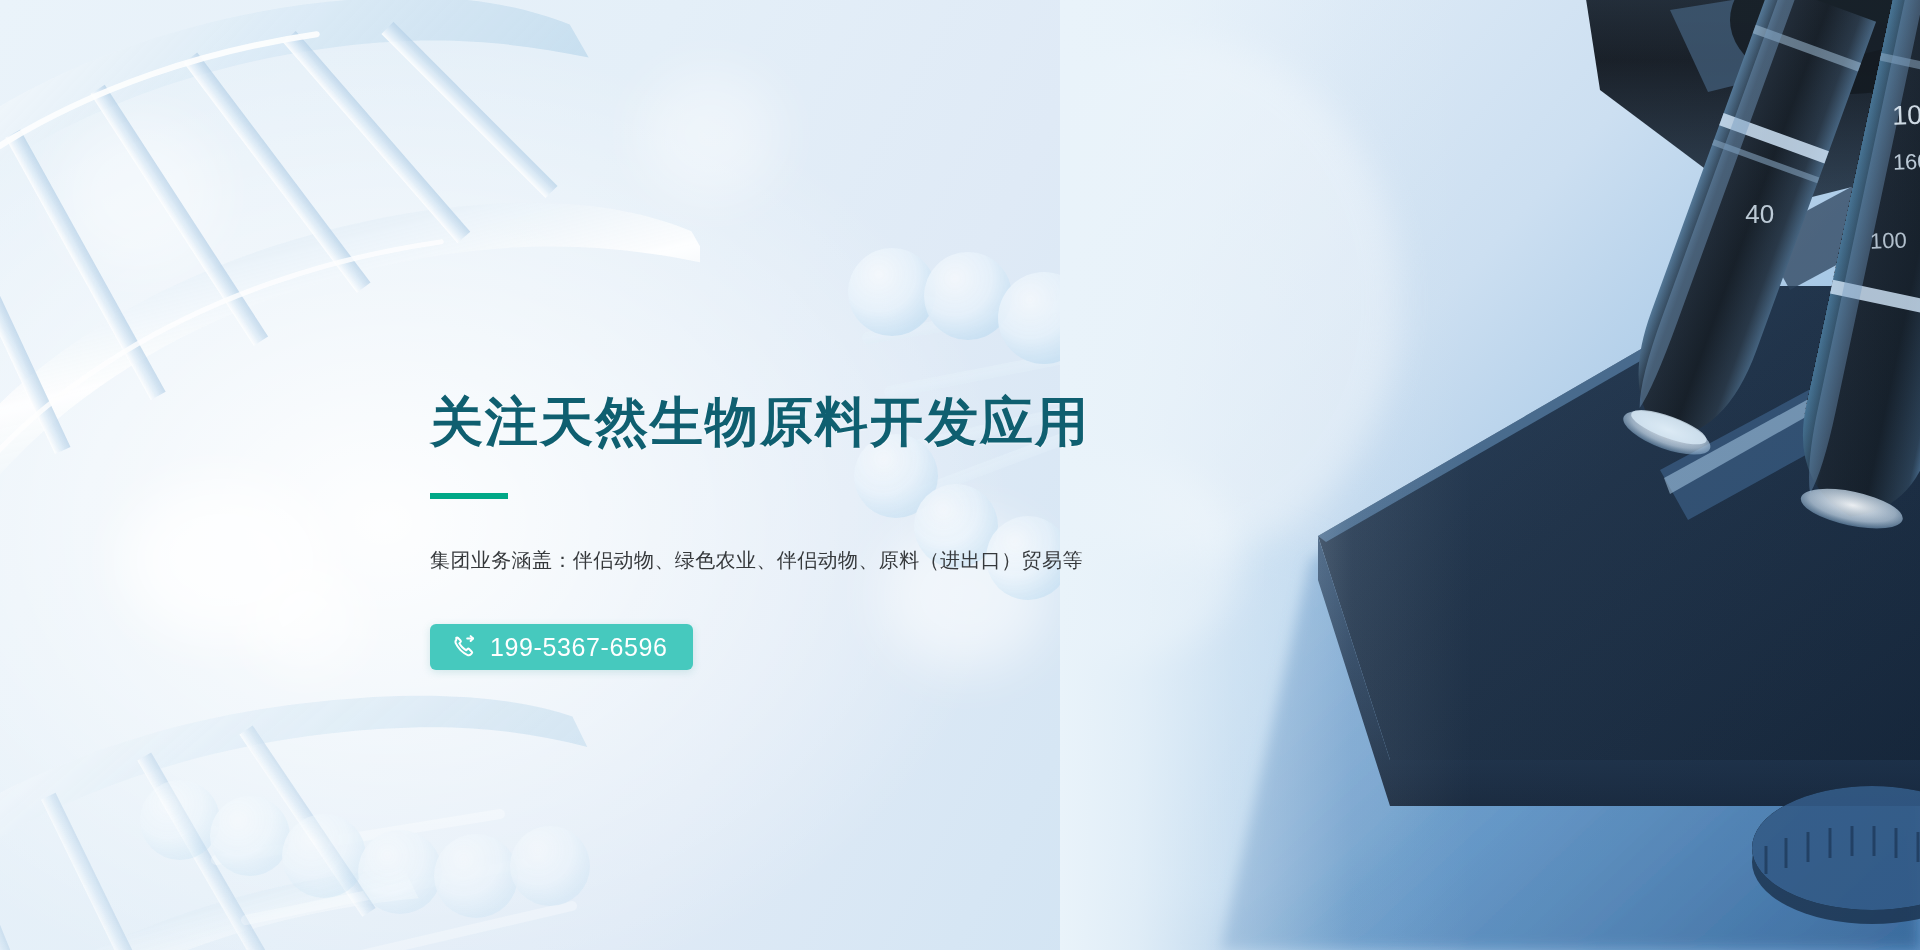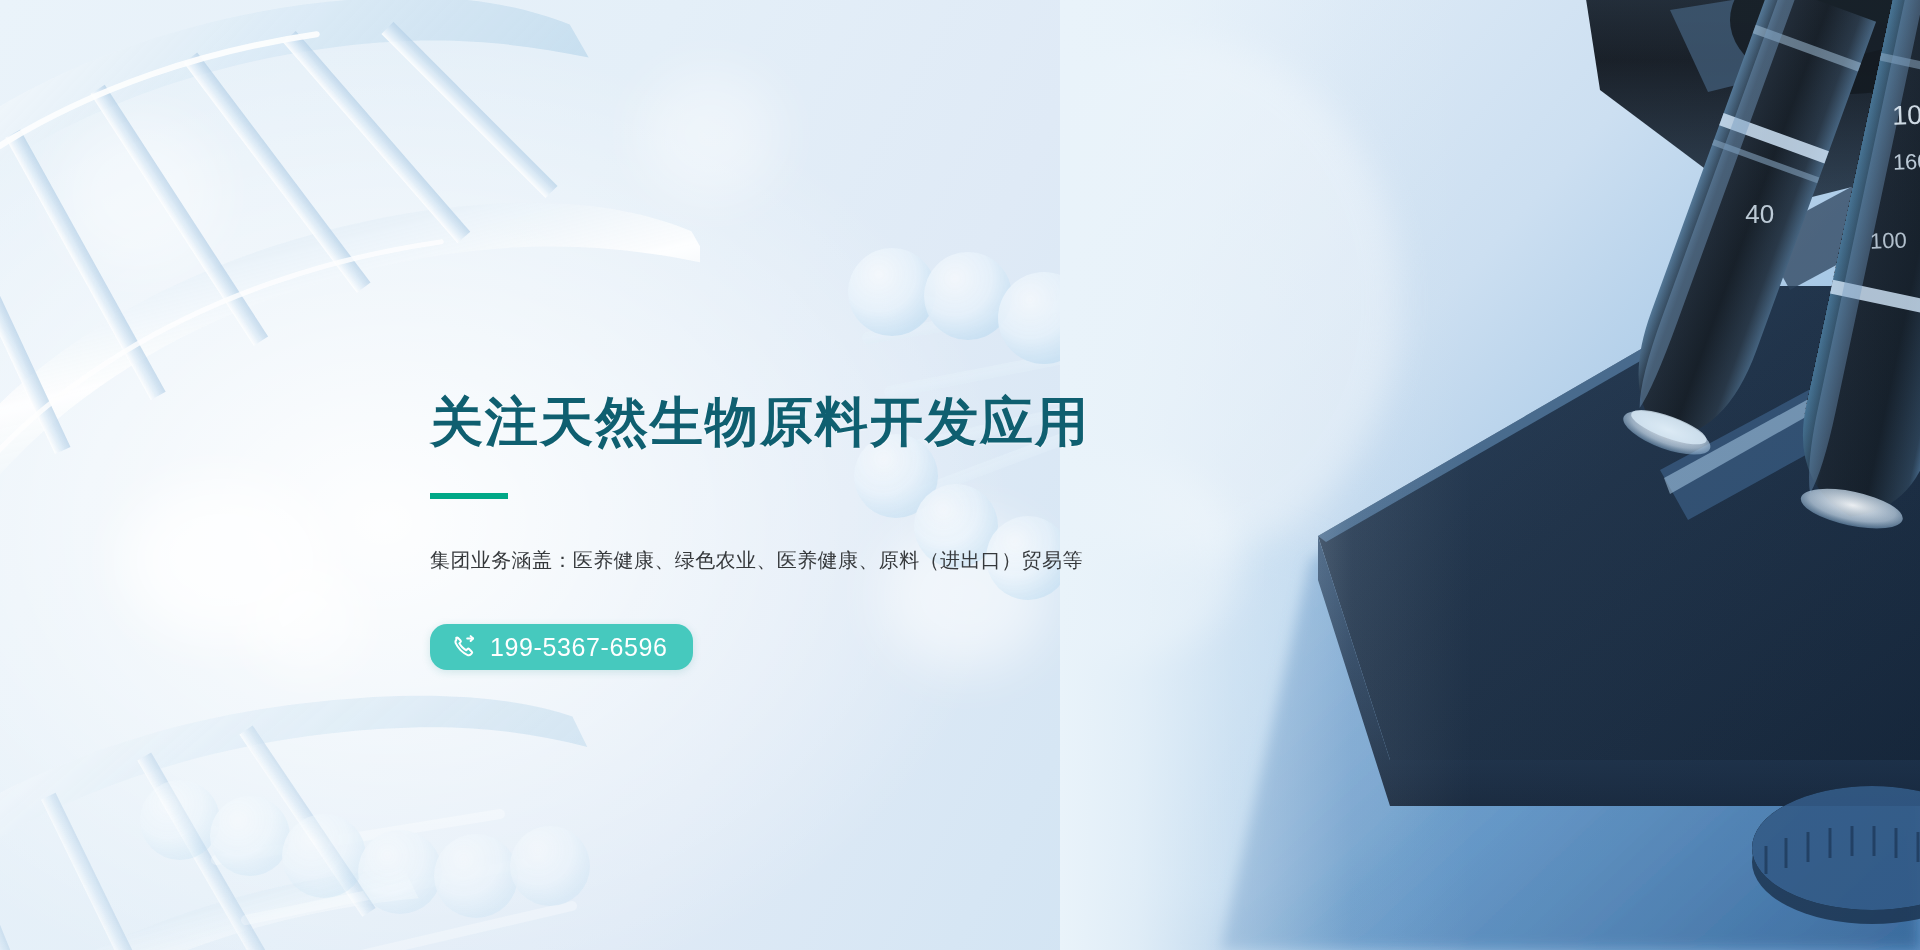--- a/index.html
+++ b/index.html
@@ -104,21 +104,21 @@
   .desc p{ margin:0; }
 
   .cta{
     display:inline-flex;
     align-items:center;
     gap:13px;
     margin-top:44px;
     height:46px;
     padding:0 26px 0 22px;
     background:#46c9be;
-    border-radius:17px;
+    border-radius:6px;
     border:none;
     cursor:pointer;
     box-shadow:0 2px 8px rgba(40,150,145,.18);
   }
   .cta-icon{ display:flex; width:25px; height:25px; }
   .cta-num{
     color:#ffffff;
     font-size:25px;
     font-weight:400;
     letter-spacing:.6px;
@@ -416,21 +416,21 @@
     </div>
   </div>
 
   <div class="content">
 
     <h1 class="headline">关注天然生物原料开发应用</h1>
 
     <div class="divider"></div>
 
     <div class="desc">
-      <p>集团业务涵盖：医养健康、绿色农业、医养健康、原料（进出口）贸易等</p>
+      <p>集团业务涵盖：伴侣动物、绿色农业、伴侣动物、原料（进出口）贸易等</p>
     </div>
 
     <button class="cta">
       <span class="cta-icon">
         <svg viewBox="0 0 24 24" width="25" height="25" fill="none" stroke="#ffffff" stroke-width="1.9" stroke-linecap="round" stroke-linejoin="round">
           <path d="M4.2 4.6c-.9.9-1.1 2.3-.5 3.5 1.1 2.4 2.6 4.5 4.5 6.4 1.9 1.9 4 3.4 6.4 4.5 1.2.6 2.6.4 3.5-.5l.9-.9c.4-.4.4-1.1 0-1.5l-2.6-2.6c-.4-.4-1.1-.4-1.5 0l-1.2 1.2c-1.4-.8-2.7-1.8-3.8-2.9-1.1-1.1-2.1-2.4-2.9-3.8l1.2-1.2c.4-.4.4-1.1 0-1.5L5.6 2.7c-.4-.4-1.1-.4-1.5 0z"></path>
           <path d="M14.6 3.4h5.6"></path>
           <path d="M17.9 1.1l2.3 2.3-2.3 2.3"></path>
         </svg>
       </span>

